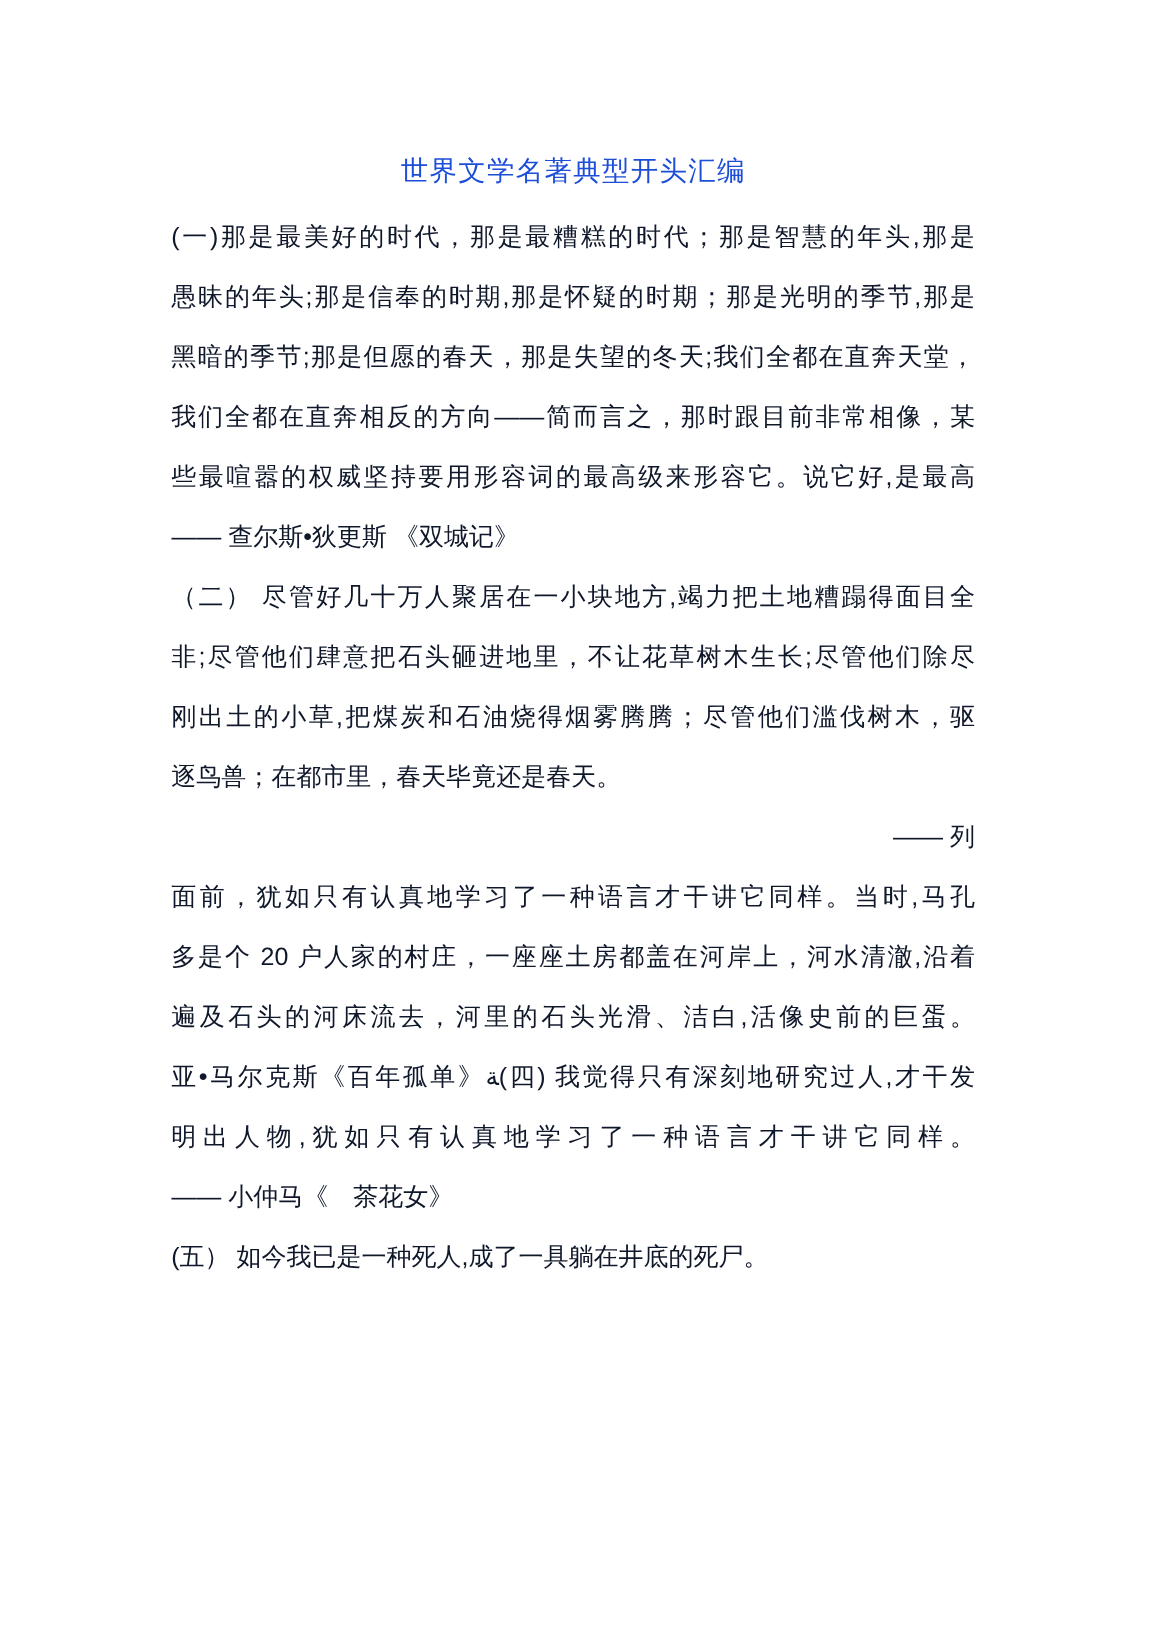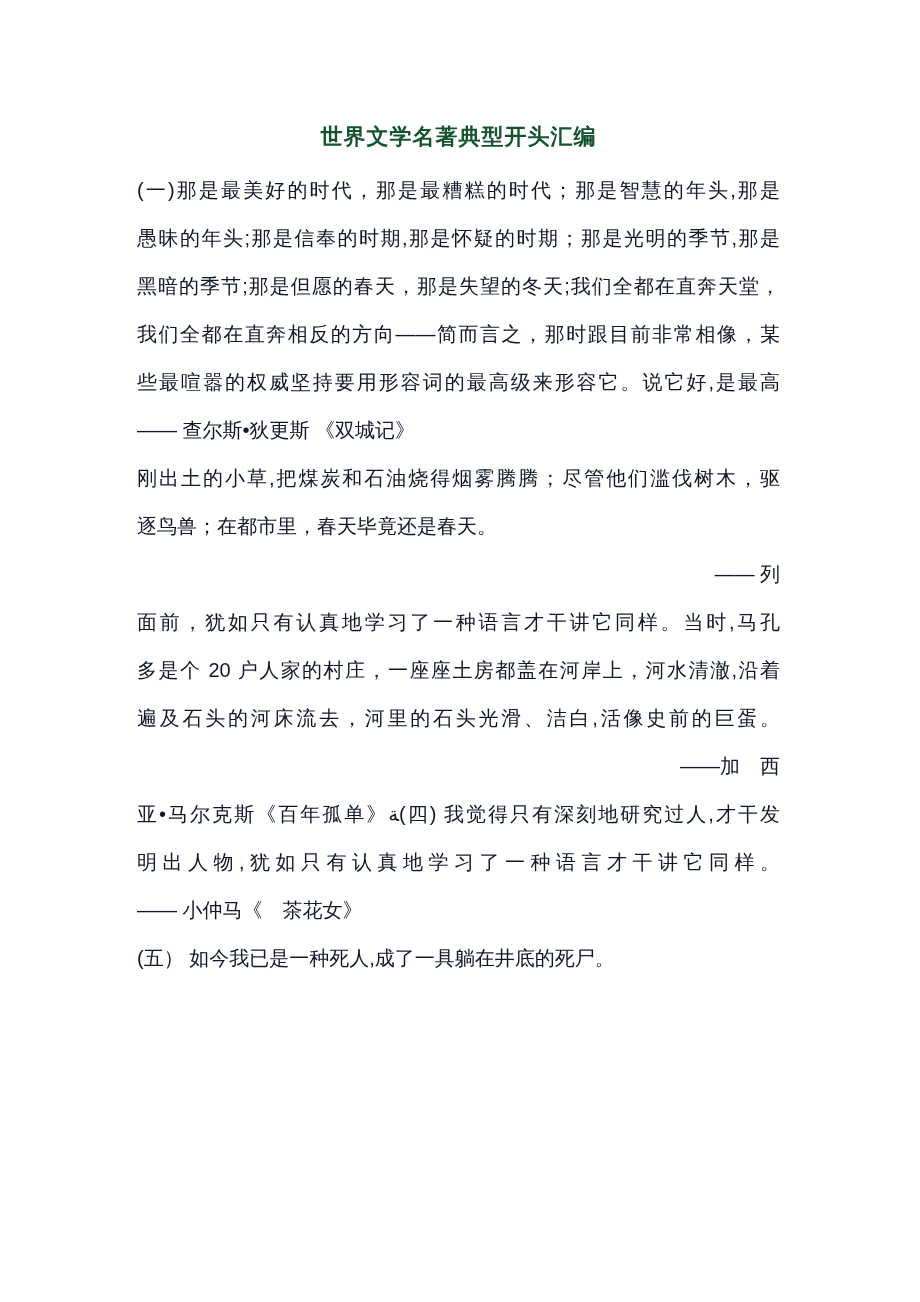--- a/index.html
+++ b/index.html
@@ -17,22 +17,22 @@
     overflow: hidden;
   }
   .content {
     position: absolute;
     left: 137px;
     top: 113px;
     width: 643px;
   }
   .doc-title {
     font-size: 22px;
-    font-weight: 700;
-    color: #14532d;
+    font-weight: 400;
+    color: #1d4ed8;
     text-align: center;
     height: 48px;
     line-height: 48px;
     margin-bottom: 5px;
     letter-spacing: 1px;
   }
   .line {
     height: 48px;
     line-height: 48px;
     font-size: 20px;
@@ -50,26 +50,27 @@
 <div class="page">
   <div class="content">
     <div class="doc-title">世界文学名著典型开头汇编</div>
     <div>
         <div class="line fill">(一)那是最美好的时代，那是最糟糕的时代；那是智慧的年头,那是</div>
         <div class="line fill">愚昧的年头;那是信奉的时期,那是怀疑的时期；那是光明的季节,那是</div>
         <div class="line fill">黑暗的季节;那是但愿的春天，那是失望的冬天;我们全都在直奔天堂，</div>
         <div class="line fill">我们全都在直奔相反的方向——简而言之，那时跟目前非常相像，某</div>
         <div class="line fill">些最喧嚣的权威坚持要用形容词的最高级来形容它。说它好,是最高</div>
         <div class="line left">—— 查尔斯•狄更斯 《双城记》</div>
+        <div class="line fill">（二） 尽管好几十万人聚居在一小块地方,竭力把土地糟蹋得面目全</div>
+        <div class="line fill">非;尽管他们肆意把石头砸进地里，不让花草树木生长;尽管他们除尽</div>
         <div class="line fill">刚出土的小草,把煤炭和石油烧得烟雾腾腾；尽管他们滥伐树木，驱</div>
         <div class="line left">逐鸟兽；在都市里，春天毕竟还是春天。</div>
         <div class="line right">—— 列</div>
         <div class="line fill">面前，犹如只有认真地学习了一种语言才干讲它同样。当时,马孔</div>
         <div class="line fill">多是个 20 户人家的村庄，一座座土房都盖在河岸上，河水清澈,沿着</div>
         <div class="line fill">遍及石头的河床流去，河里的石头光滑、洁白,活像史前的巨蛋。</div>
-        <div class="line right">——加　西</div>
         <div class="line fill">亚•马尔克斯《百年孤单》ﺔ(四) 我觉得只有深刻地研究过人,才干发</div>
         <div class="line fill">明出人物,犹如只有认真地学习了一种语言才干讲它同样。</div>
         <div class="line left">—— 小仲马《　茶花女》</div>
         <div class="line left">(五） 如今我已是一种死人,成了一具躺在井底的死尸。</div>
       </div>
   </div>
 </div>
 
 </body></html>

